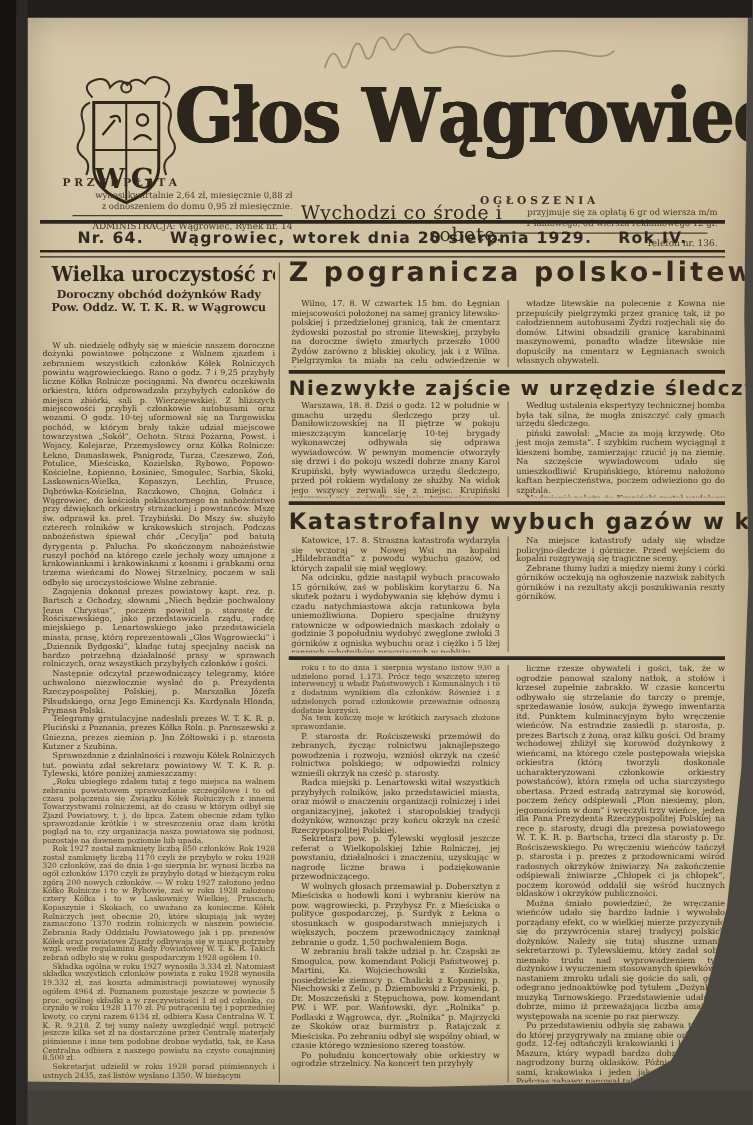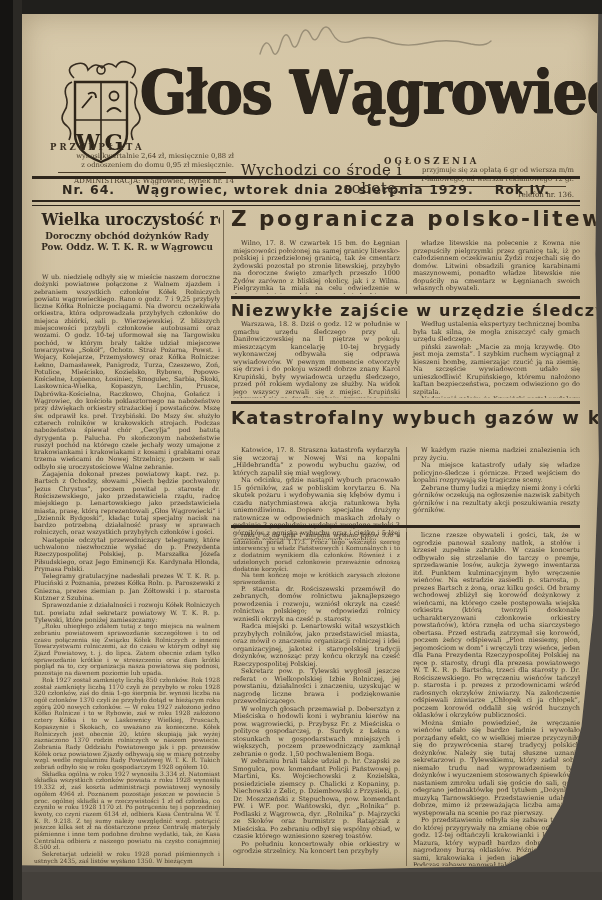--- a/index.html
+++ b/index.html
@@ -159,62 +159,61 @@
       </div>
   </div>
 
   <div class="abs h1-sans" style="left:209px;top:192px;width:349px;">Z pogranicza polsko-litewskiego</div>
   <div class="abs twocol bodytext overflow-clip" style="left:211px;top:226px;width:347px;height:54px;">
     <div class="tcol">
         <p class="para">Wilno, 17. 8. W czwartek 15 bm. do Łęgnian miejscowości położonej na samej granicy litewsko-polskiej i przedzielonej granicą, tak że cmentarz żydowski pozostał po stronie litewskiej, przybyło na doroczne święto zmarłych przeszło 1000 Żydów zarówno z bliskiej okolicy, jak i z Wilna. Pielgrzymka ta miała na celu odwiedzenie w doroczne święto grobów krewnych, jednakże</p>
       </div>
     <div class="vline"></div>
     <div class="tcol">
-        <p class="para">władze litewskie na polecenie z Kowna nie przepuściły pielgrzymki przez granicę tak, iż po całodziennem oczekiwaniu Żydzi rozjechali się do domów. Litwini obsadzili granicę karabinami maszynowemi, ponadto władze litewskie nie dopuściły na cmentarz w Łęgnianach swoich własnych obywateli.</p>
+        <p class="para">władze litewskie na polecenie z Kowna nie przepuściły pielgrzymki przez granicę tak, iż po całodziennem autobusami Żydzi rozjechali się do domów. Litwini obsadzili granicę karabinami maszynowemi, ponadto władze litewskie nie dopuściły na cmentarz w Łęgnianach swoich własnych obywateli.</p>
       </div>
   </div>
   <div class="abs rule-thick" style="left:209px;top:282px;width:349px;height:2.5px;"></div>
 
   <div class="abs h2-sans" style="left:209px;top:287px;width:349px;">Niezwykłe zajście w urzędzie śledczym</div>
   <div class="abs twocol bodytext overflow-clip" style="left:211px;top:307px;width:347px;height:77px;">
     <div class="tcol">
         <p class="para">Warszawa, 18. 8. Dziś o godz. 12 w południe w gmachu urzędu śledczego przy ul. Daniłowiczowskiej na II piętrze w pokoju mieszczącym kancelarję 10-tej brygady wykonawczej odbywała się odprawa wywiadowców. W pewnym momencie otworzyły się drzwi i do pokoju wszedł dobrze znany Karol Krupiński, były wywiadowca urzędu śledczego, przed pół rokiem wydalony ze służby. Na widok jego wszyscy zerwali się z miejsc. Krupiński zatrzymał się na środku pokoju, trzymając prawą rękę w bardzo wypchanej kieszeni. Po krótkim milczeniu Kru-</p>
       </div>
     <div class="vline"></div>
     <div class="tcol">
         <p class="para">Według ustalenia ekspertyzy technicznej bomba była tak silna, że mogła zniszczyć cały gmach urzędu śledczego.</p>
         <p class="para">piński zawołał: „Macie za moją krzywdę. Oto jest moja zemsta“. I szybkim ruchem wyciągnął z kieszeni bombę, zamierzając rzucić ją na ziemię. Na szczęście wywiadowcom udało się unieszkodliwić Krupińskiego, któremu nałożono kaftan bezpieczeństwa, poczem odwieziono go do szpitala.</p>
         <p class="para">Nadmienić należy, że Krupiński został wydalony ze służby z powodu nałogowego pijaństwa.</p>
       </div>
   </div>
   <div class="abs rule-thick" style="left:209px;top:387px;width:349px;height:2.5px;"></div>
 
   <div class="abs h2-sans" style="left:209px;top:393px;width:349px;font-size:18px;">Katastrofalny wybuch gazów w kopalni</div>
-  <div class="abs twocol bodytext overflow-clip" style="left:211px;top:433px;width:347px;height:93px;">
+  <div class="abs twocol bodytext overflow-clip" style="left:211px;top:415px;width:347px;height:93px;">
     <div class="tcol">
         <p class="para">Katowice, 17. 8. Straszna katastrofa wydarzyła się wczoraj w Nowej Wsi na kopalni „Hildebrandta“ z powodu wybuchu gazów, od których zapalił się miał węglowy.</p>
         <p class="para">Na odcinku, gdzie nastąpił wybuch pracowało 15 górników, zaś w pobliskim korytarzu 6. Na skutek pożaru i wydobywania się kłębów dymu i czadu natychmiastowa akcja ratunkowa była uniemożliwiona. Dopiero specjalne drużyny ratownicze w odpowiednich maskach zdołały o godzinie 3 popołudniu wydobyć zwęglone zwłoki 3 górników z ogniska wybuchu oraz i ciężko i 5 lżej rannych robotników, pracujących w pobliżu.</p>
       </div>
     <div class="vline"></div>
     <div class="tcol">
-        <p class="para">W każdym razie niema nadziei znalezienia ich przy życiu.</p>
         <p class="para">Na miejsce katastrofy udały się władze policyjno-śledcze i górnicze. Przed wejściem do kopalni rozgrywają się tragiczne sceny.</p>
         <p class="para">Zebrane tłumy ludzi a między niemi żony i córki górników oczekują na ogłoszenie nazwisk zabitych górników i na rezultaty akcji poszukiwania reszty górników.</p>
       </div>
   </div>
   <div class="abs rule-thick" style="left:209px;top:511px;width:349px;height:2.5px;"></div>
 
   <div class="abs twocol bodytext overflow-clip" style="left:211px;top:518px;width:347px;height:334px;">
     <div class="tcol">
       <div>
           <p class="para small">roku i to do dnia 1 sierpnia wysłano listów 930 a udzielono porad 1.173. Prócz tego wszczęto szereg interwencyj u władz Państwowych i Komunalnych i to z dodatnim wynikiem dla członków. Również i z udzielonych porad członkowie przeważnie odnoszą dodatnie korzyści.</p>
           <p class="para small">Na tem kończę moje w krótkich zarysach złożone sprawozdanie.</p>
         </div>
       <div>
-          <p class="para">P. starosta dr. Rościszewski przemówił do zebranych, domów rolnictwu jaknajlepszego powodzenia i rozwoju, wzniósł okrzyk na cześć rolnictwa polskiego; w odpowiedzi rolnicy wznieśli okrzyk na cześć p. starosty.</p>
+          <p class="para">P. starosta dr. Rościszewski przemówił do zebranych, życząc rolnictwu jaknajlepszego powodzenia i rozwoju, wzniósł okrzyk na cześć rolnictwa polskiego; w odpowiedzi rolnicy wznieśli okrzyk na cześć p. starosty.</p>
           <p class="para">Radca miejski p. Lenartowski witał wszystkich przybyłych rolników, jako przedstawiciel miasta, oraz mówił o znaczeniu organizacji rolniczej i idei organizacyjnej, jakoteż i staropolskiej tradycji dożynków, wznosząc przy końcu okrzyk na cześć Rzeczypospolitej Polskiej.</p>
           <p class="para">Sekretarz pow. p. Tylewski wygłosił jeszcze referat o Wielkopolskiej Izbie Rolniczej, jej powstaniu, działalności i znaczeniu, uzyskując w nagrodę liczne brawa i podziękowanie przewodniczącego.</p>
           <p class="para">W wolnych głosach przemawiał p. Dobersztyn z Mieściska o hodowli koni i wybraniu kierów na pow. wągrowiecki, p. Przybysz Fr. z Mieściska o polityce gospodarczej, p. Surdyk z Łekna o stosunkach w gospodarstwach mniejszych i większych, poczem przewodniczący zamknął zebranie o godz. 1,50 pochwaleniem Boga.</p>
           <p class="para">W zebraniu brali także udział p. hr. Czapski ze Smogulca, pow. komendant Policji Państwowej p. Martini, Ks. Wojciechowski z Kozielska, posiedziciele ziemscy p. Chalicki z Kopaniny, p. Niechowski z Zelic, p. Dziembowski z Przysieki, p. Dr. Moszczeński z Stępuchowa, pow. komendant PW. i WF. por. Wańtowski, dyr. „Rolnika“ p. Podlaski z Wągrowca, dyr. „Rolnika“ p. Majrzycki ze Skoków oraz burmistrz p. Ratajczak z Mieściska. Po zebraniu odbył się wspólny obiad, w czasie którego wzniesiono szereg toastów.</p>
           <p class="para">Po południu koncertowały obie orkiestry w ogrodzie strzelnicy. Na koncert ten przybyły</p>
         </div>
     </div>
     <div class="vline"></div>
     <div class="tcol">
         <p class="para">liczne rzesze obywateli i gości, tak, że w ogrodzie panował szalony natłok, a stołów i krzeseł zupełnie zabrakło. W czasie koncertu odbywało się strzelanie do tarczy o premje, sprzedawanie losów, aukcja żywego inwentarza itd. Punktem kulminacyjnym było wręczenie wieńców. Na estradzie zasiedli p. starosta, p. prezes Bartsch z żoną, oraz kilku gości. Od bramy wchodowej zbliżył się korowód dożynkowy z wieńcami, na którego czele postępowała wiejska orkiestra (którą tworzyli doskonale ucharakteryzowani członkowie orkiestry powstańców), która rznęła od ucha siarczystego obertasa. Przed estradą zatrzymał się korowód, poczem żeńcy odśpiewali „Plon niesiemy, plon, jegomościom w dom“ i wręczyli trzy wieńce, jeden dla Pana Prezydenta Rzeczypospolitej Polskiej na ręce p. starosty, drugi dla prezesa powiatowego W. T. K. R. p. Bartscha, trzeci dla starosty p. Dr. Rościszewskiego. Po wręczeniu wieńców tańczył p. starosta i p. prezes z przodownicami wśród radosnych okrzyków żniwiarzy. Na zakończenie odśpiewali żniwiarze „Chłopek ci ja chłopek“, poczem korowód oddalił się wśród hucznych oklasków i okrzyków publiczności.</p>

